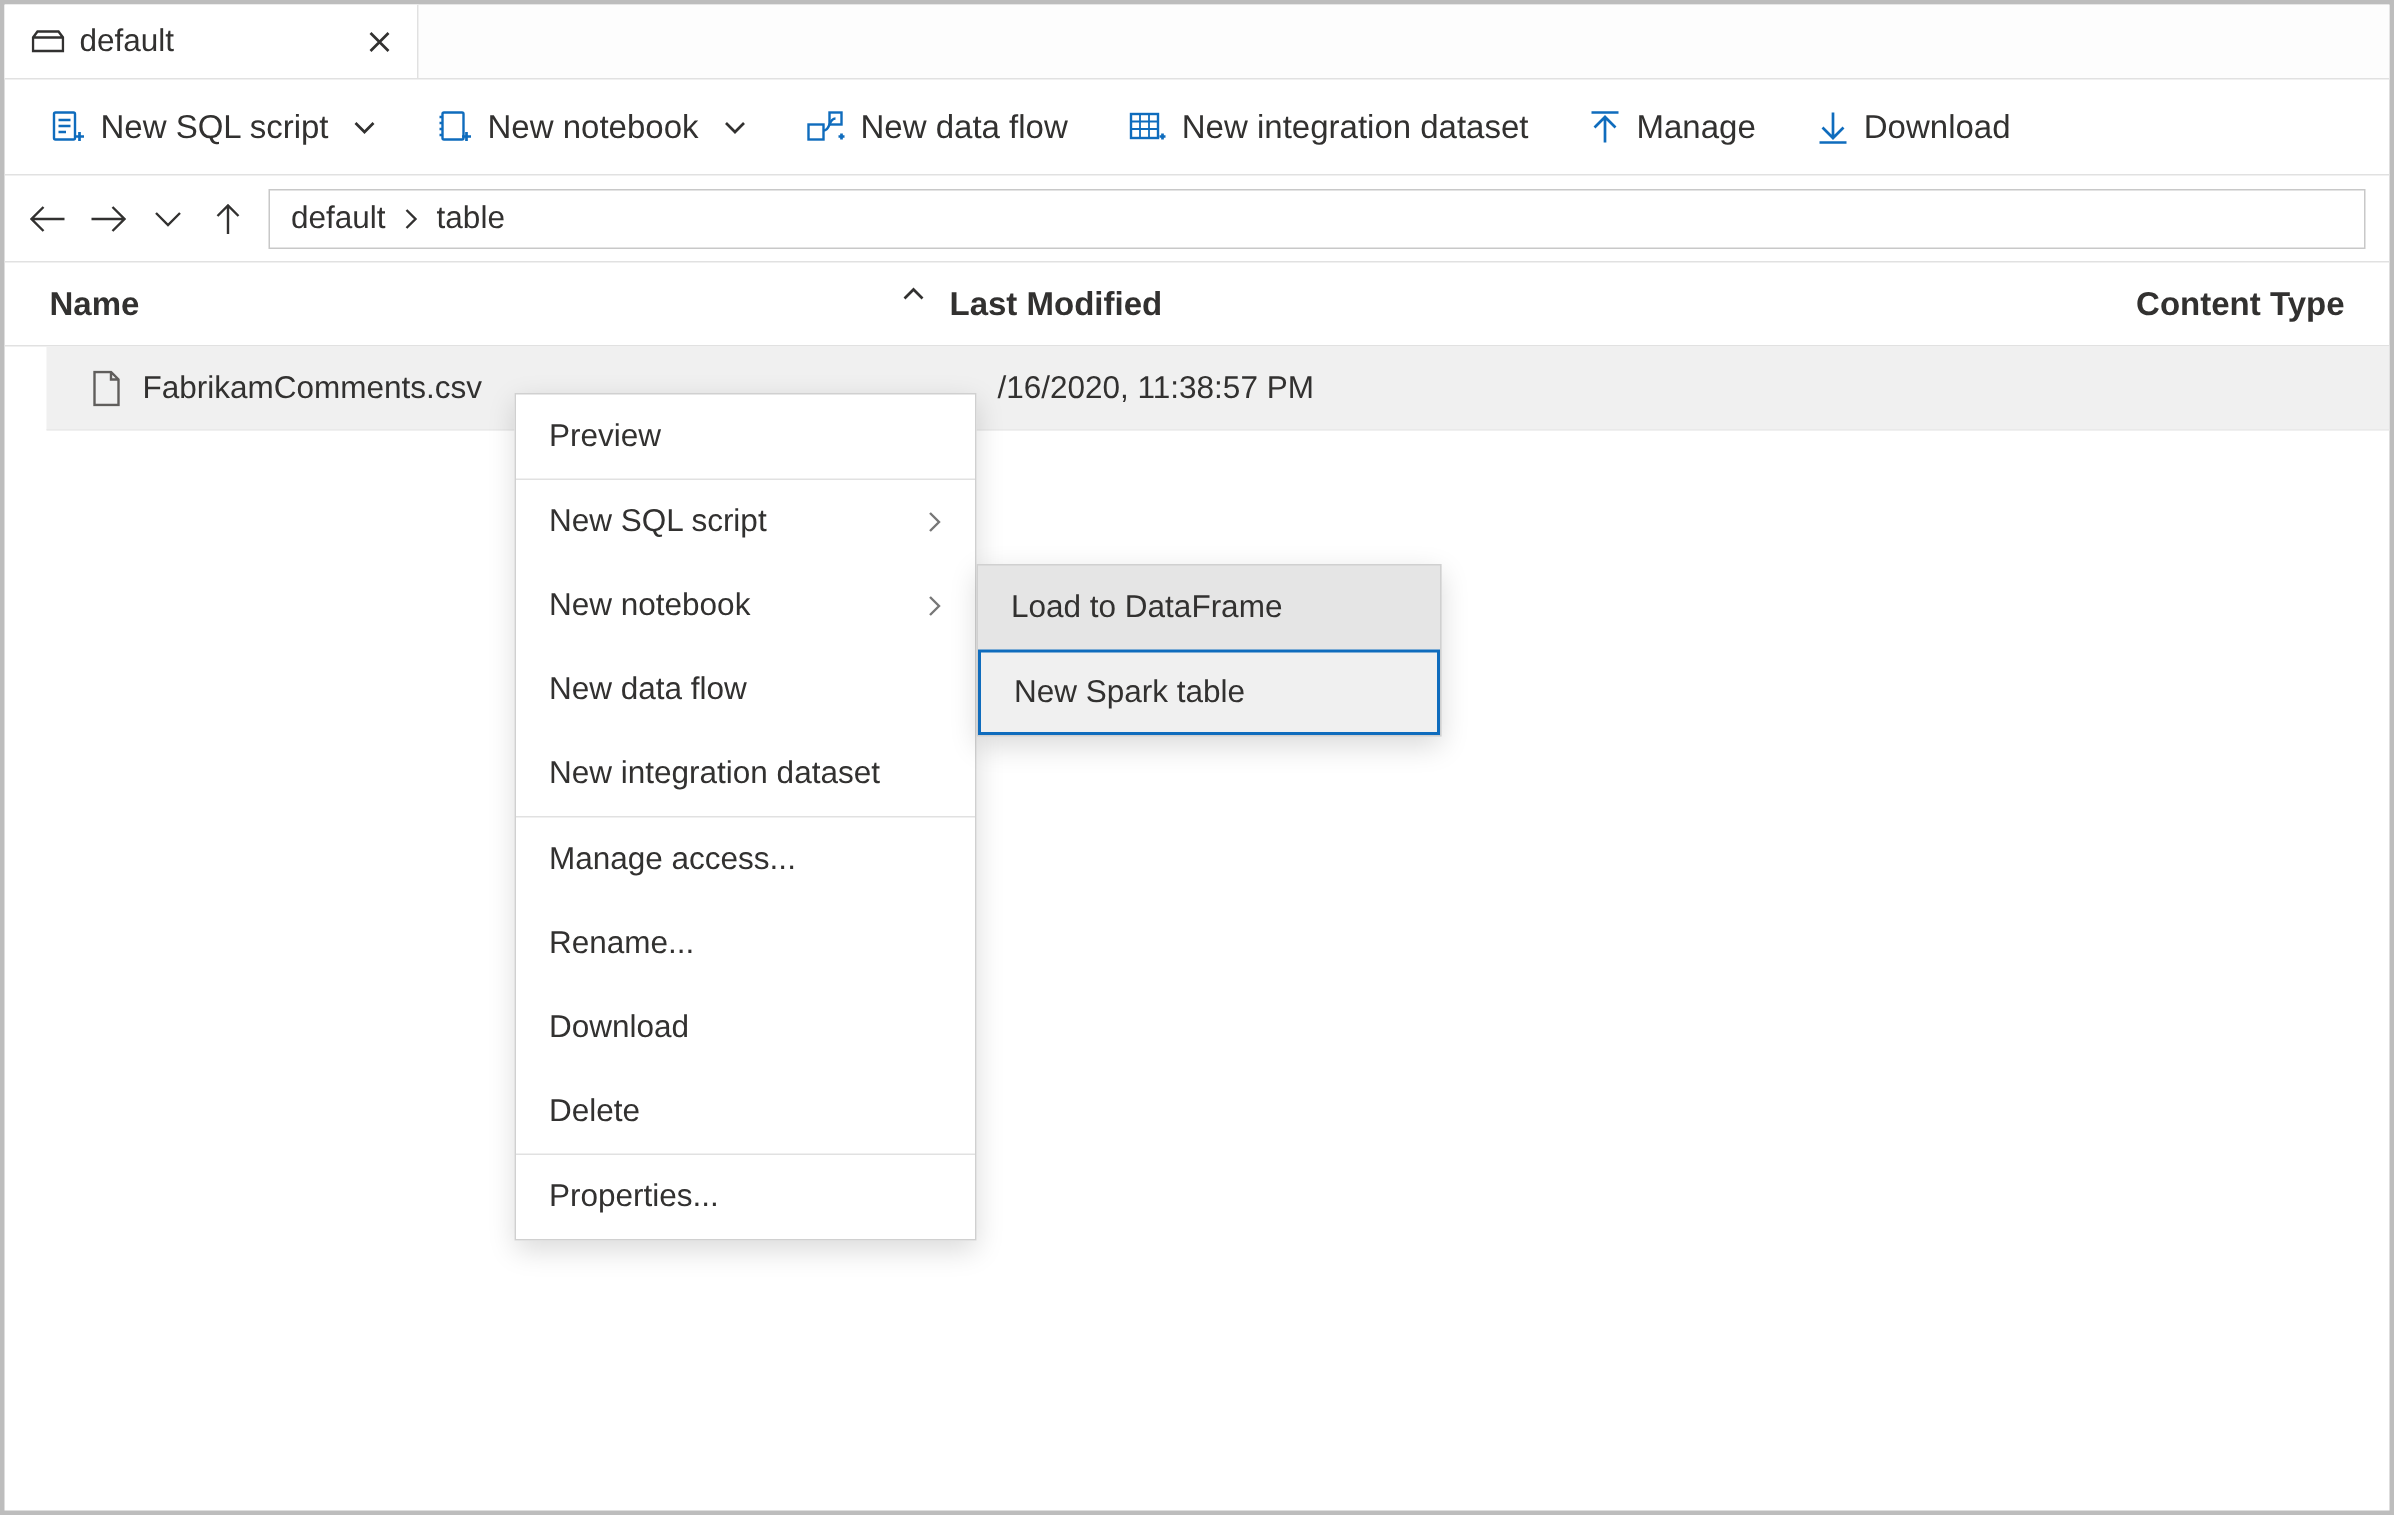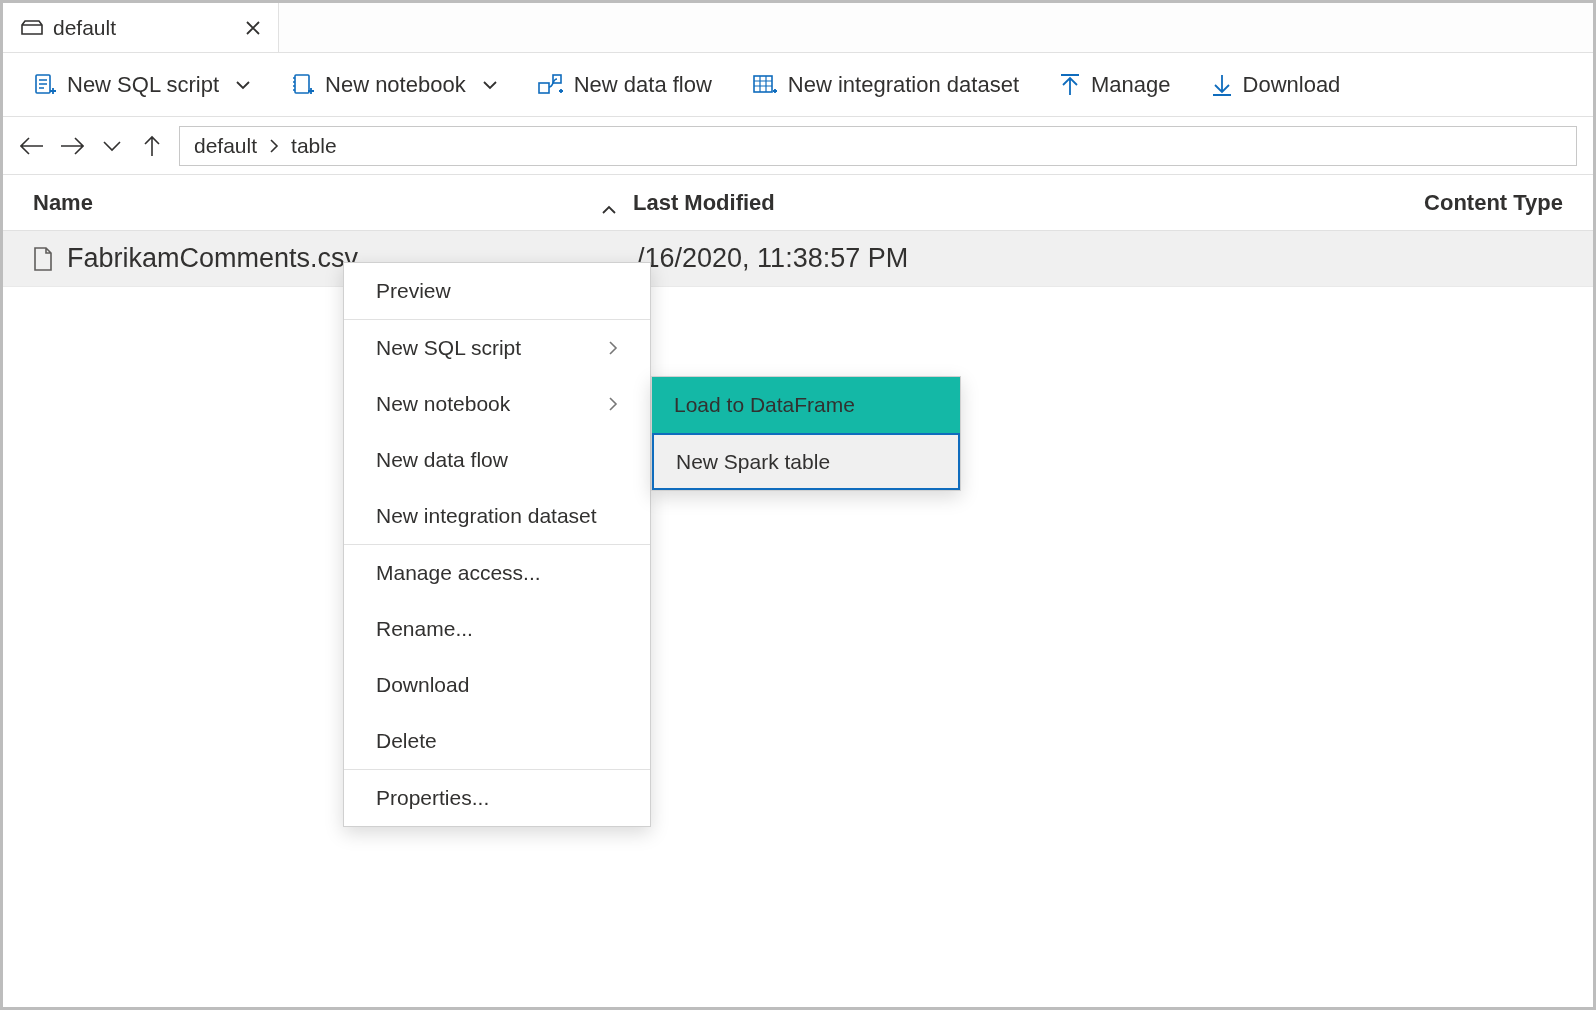--- a/index.html
+++ b/index.html
@@ -88,61 +88,62 @@
   .breadcrumb-sep { color: #323130; }
   .table-header {
     display: flex;
     align-items: center;
     height: 56px;
     padding: 0 30px;
     border-bottom: 1px solid #e1e1e1;
     font-weight: 700;
     font-size: 22px;
   }
-  .col-name { width: 600px; display: flex; align-items: flex-end; gap: 21px; }
+  .col-name { width: 600px; display: flex; align-items: flex-start; gap: 21px; }
   .col-modified { width: 600px; }
   .col-type { flex: 1; text-align: right; }
   .sort-caret { font-size: 16px; margin-left: auto; margin-right: 16px;}
   .file-row {
     display: flex;
     align-items: center;
     height: 56px;
     padding: 0 30px;
     background: #f0f0f0;
     border-bottom: 1px solid #e9e9e9;
-    font-size: 27px;
+    font-size: 21px;
     position: relative;
+    margin-left: 28px;
   }
   .file-row .ficon { margin-right: 14px; color: #605e5c; }
   .context-menu {
     position: absolute;
     left: 343px;
     top: 262px;
     width: 308px;
     background: #ffffff;
     border: 1px solid #d0d0d0;
     box-shadow: 0 6px 18px rgba(0,0,0,0.15);
     font-size: 21px;
     z-index: 10;
   }
   .context-menu .item {
     display: flex;
     align-items: center;
     justify-content: space-between;
     height: 56px;
-    padding: 0 32px;
+    padding: 0 22px;
     cursor: pointer;
   }
   .context-menu .divider { height: 1px; background: #e1e1e1; margin: 0; }
   .submenu {
     position: absolute;
     left: 651px;
     top: 376px;
     width: 310px;
-    background: #14b8a6;
+    background: #e5e5e5;
     border: 1px solid #d0d0d0;
     box-shadow: 0 6px 18px rgba(0,0,0,0.15);
     z-index: 11;
   }
   .submenu .sitem {
     display: flex;
     align-items: center;
     height: 56px;
     padding: 0 22px;
     font-size: 21px;

